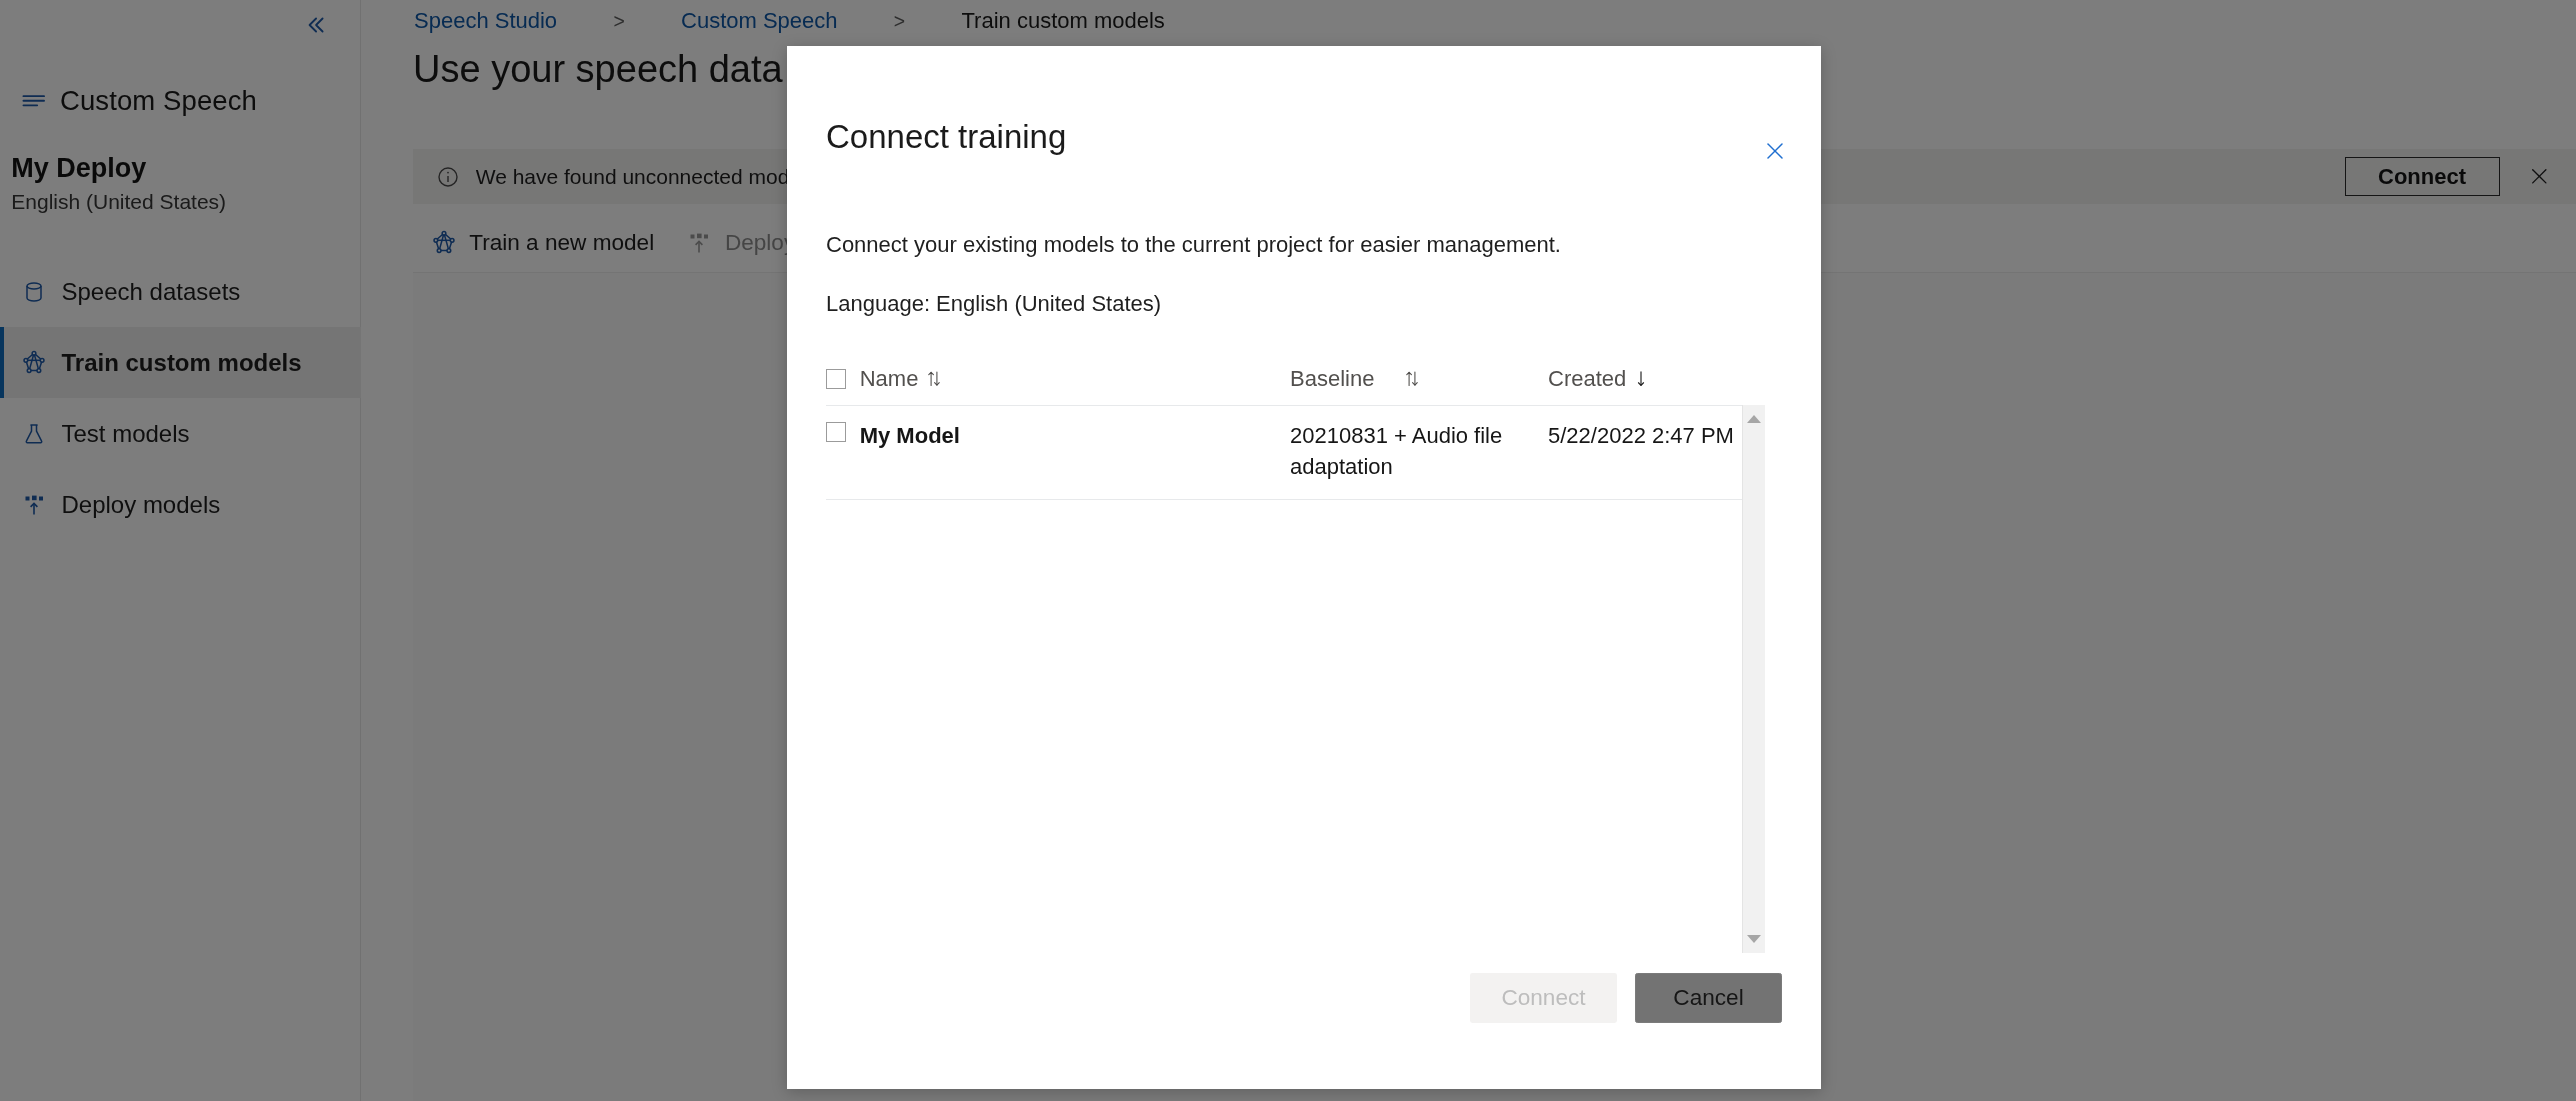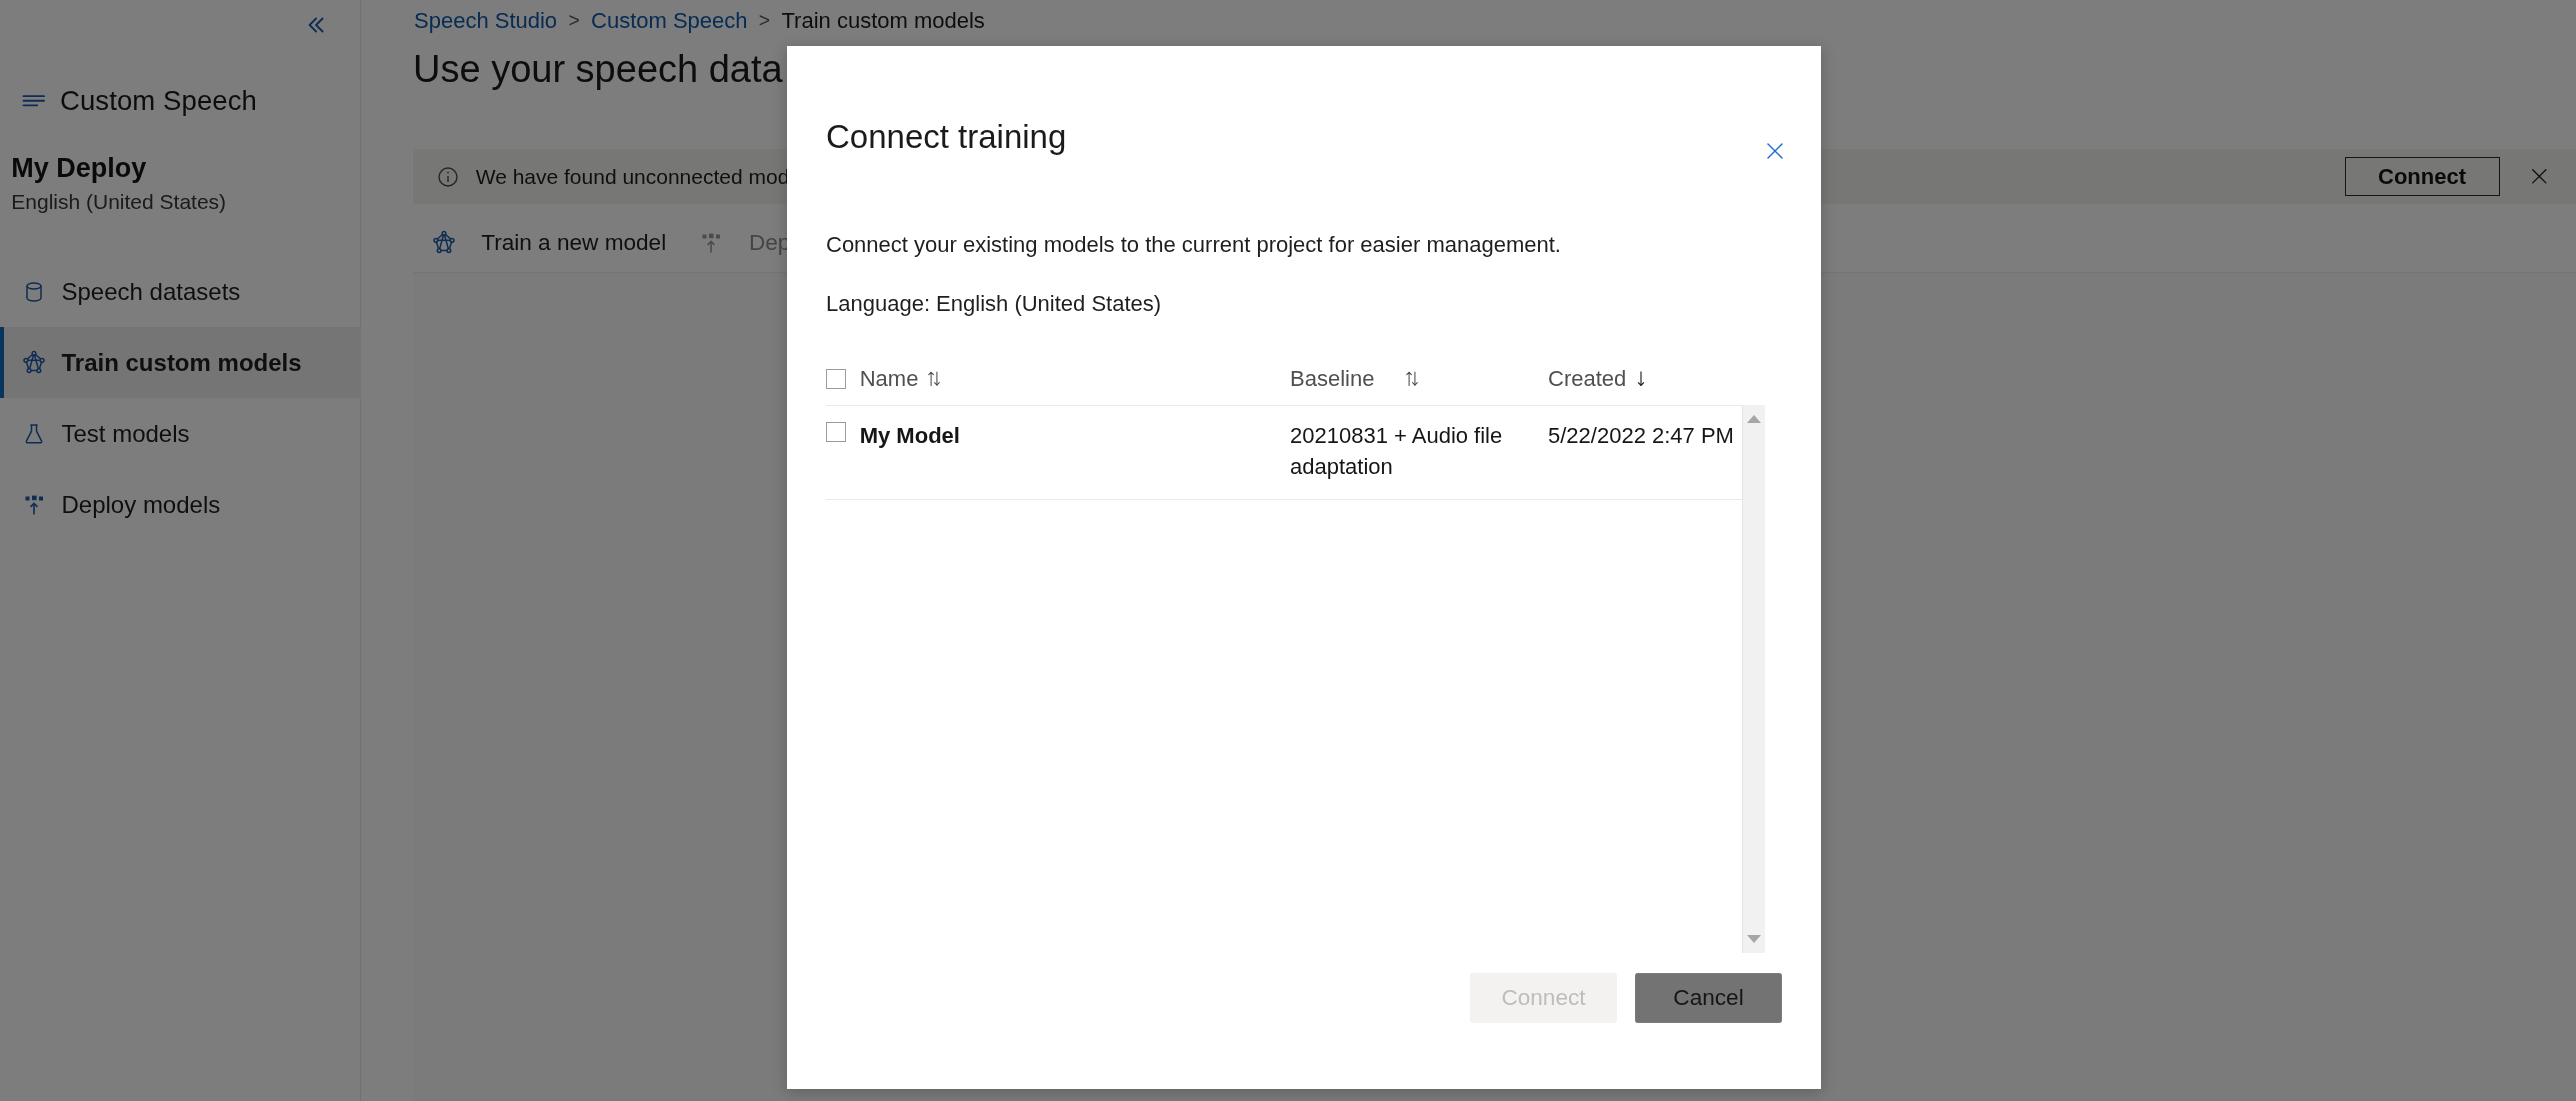--- a/index.html
+++ b/index.html
@@ -108,24 +108,25 @@
   #main {
     position: absolute;
     left: 363px; top: 0;
     right: 0; bottom: 0;
     background: #ffffff;
   }
 
   #breadcrumb {
     position: absolute;
     left: 51px; top: 9.7px;
-    display: flex; align-items: center;
+    display: flex; align-items: flex-end;
     font-size: 22px;
     line-height: 1;
     white-space: nowrap;
+    gap: 45px;
   }
   #breadcrumb .crumb-link { color: #1059a8; cursor: pointer; }
   #breadcrumb .crumb-sep { color: #5e5e5e; margin: 0 11.3px; font-size: 19.4px; }
   #breadcrumb .crumb-current { color: #1b1b1b; }
 
   #page-title {
     position: absolute;
     left: 50px; top: 48px;
     font-size: 38px;
     color: #1b1b1b;
@@ -182,21 +183,20 @@
     left: 50px; top: 214px;
     height: 57px;
     display: flex;
     align-items: center;
   }
   .tool-btn {
     display: flex; align-items: center;
     height: 50px;
     padding: 0 14.5px;
     cursor: pointer;
-    gap: 12px;
   }
   .tool-btn .tool-ico { display:flex; align-items:center; justify-content:center; width: 32px; color:#1f5aa8; }
   .tool-btn .tool-label { font-size: 22.6px; color: #1f1f1f; margin-left: 9.7px; white-space: nowrap; }
   .tool-btn.disabled { cursor: default; }
   .tool-btn.disabled .tool-ico { color: #9a9a9a; }
   .tool-btn.disabled .tool-label { color: #8d8d8d; }
 
   #content-panel {
     position: absolute;
     left: 50px; top: 272px;

